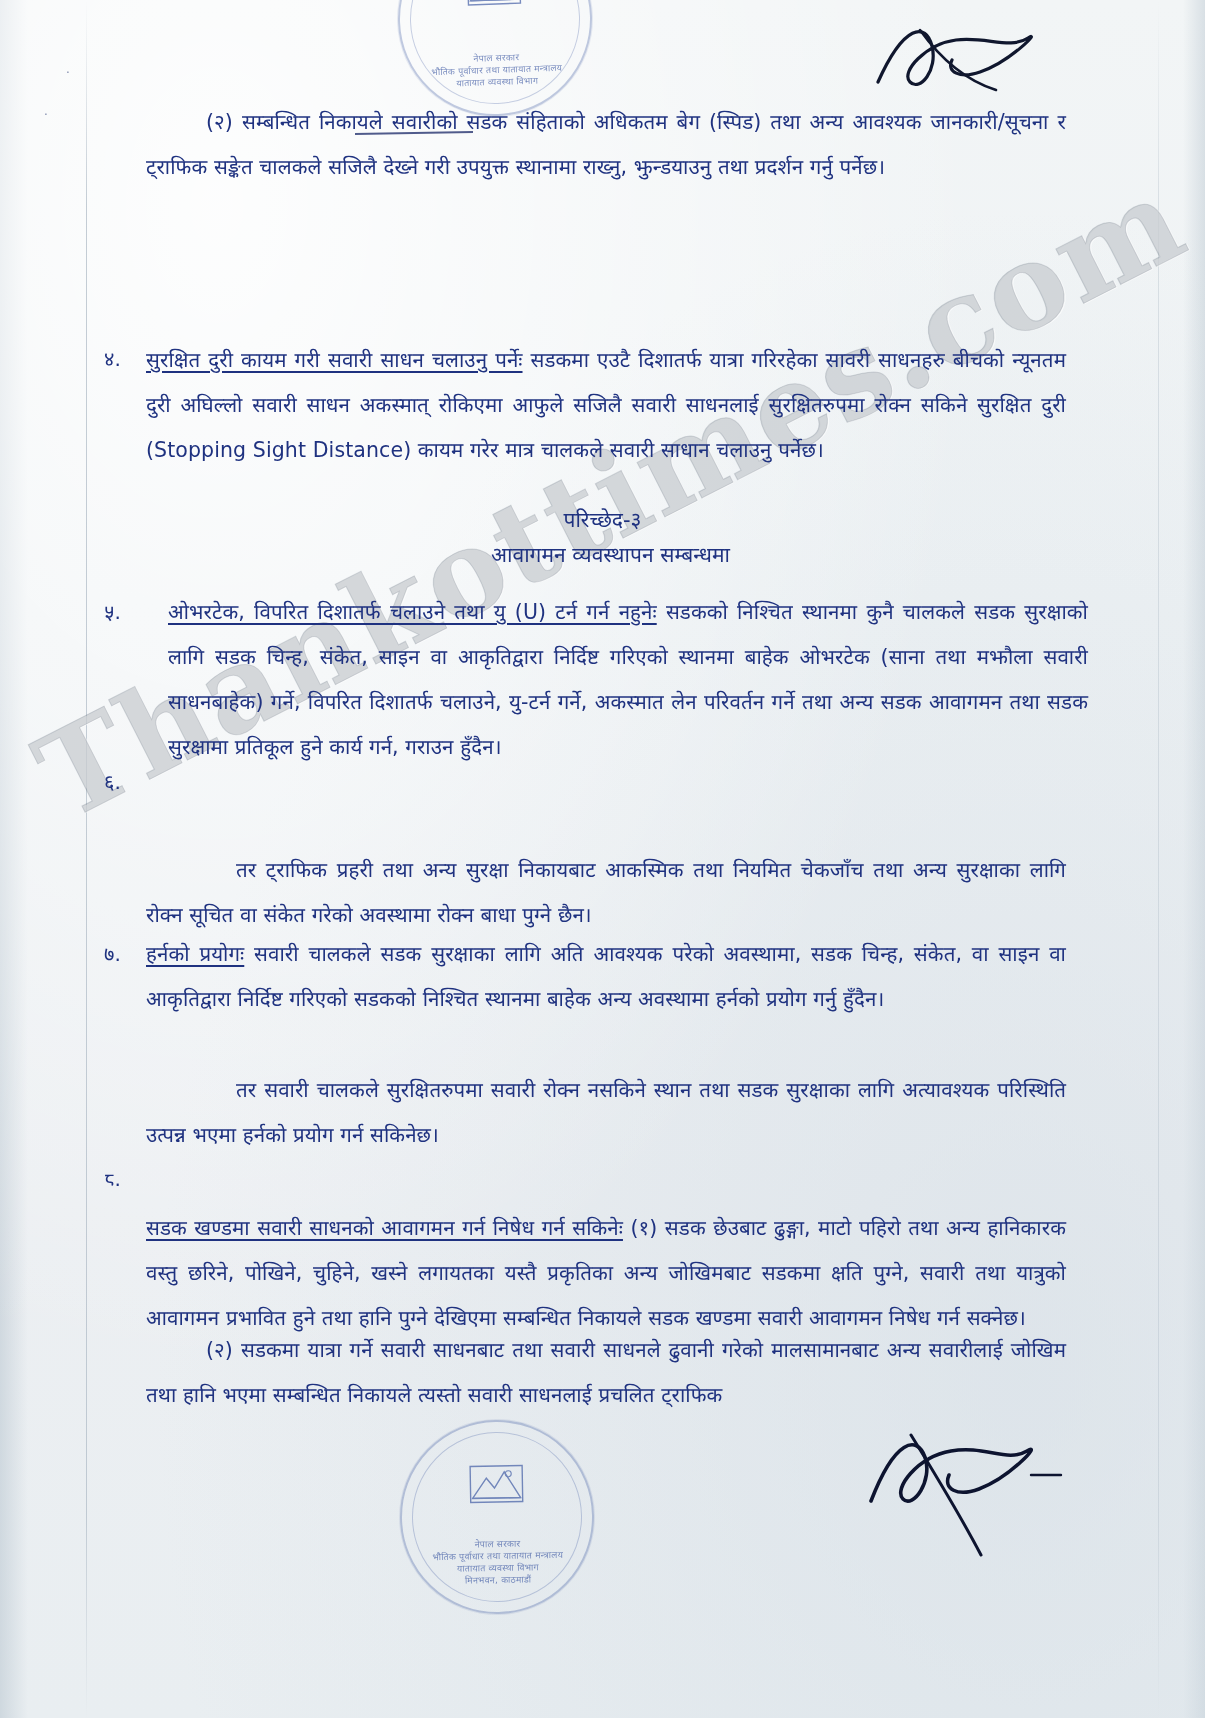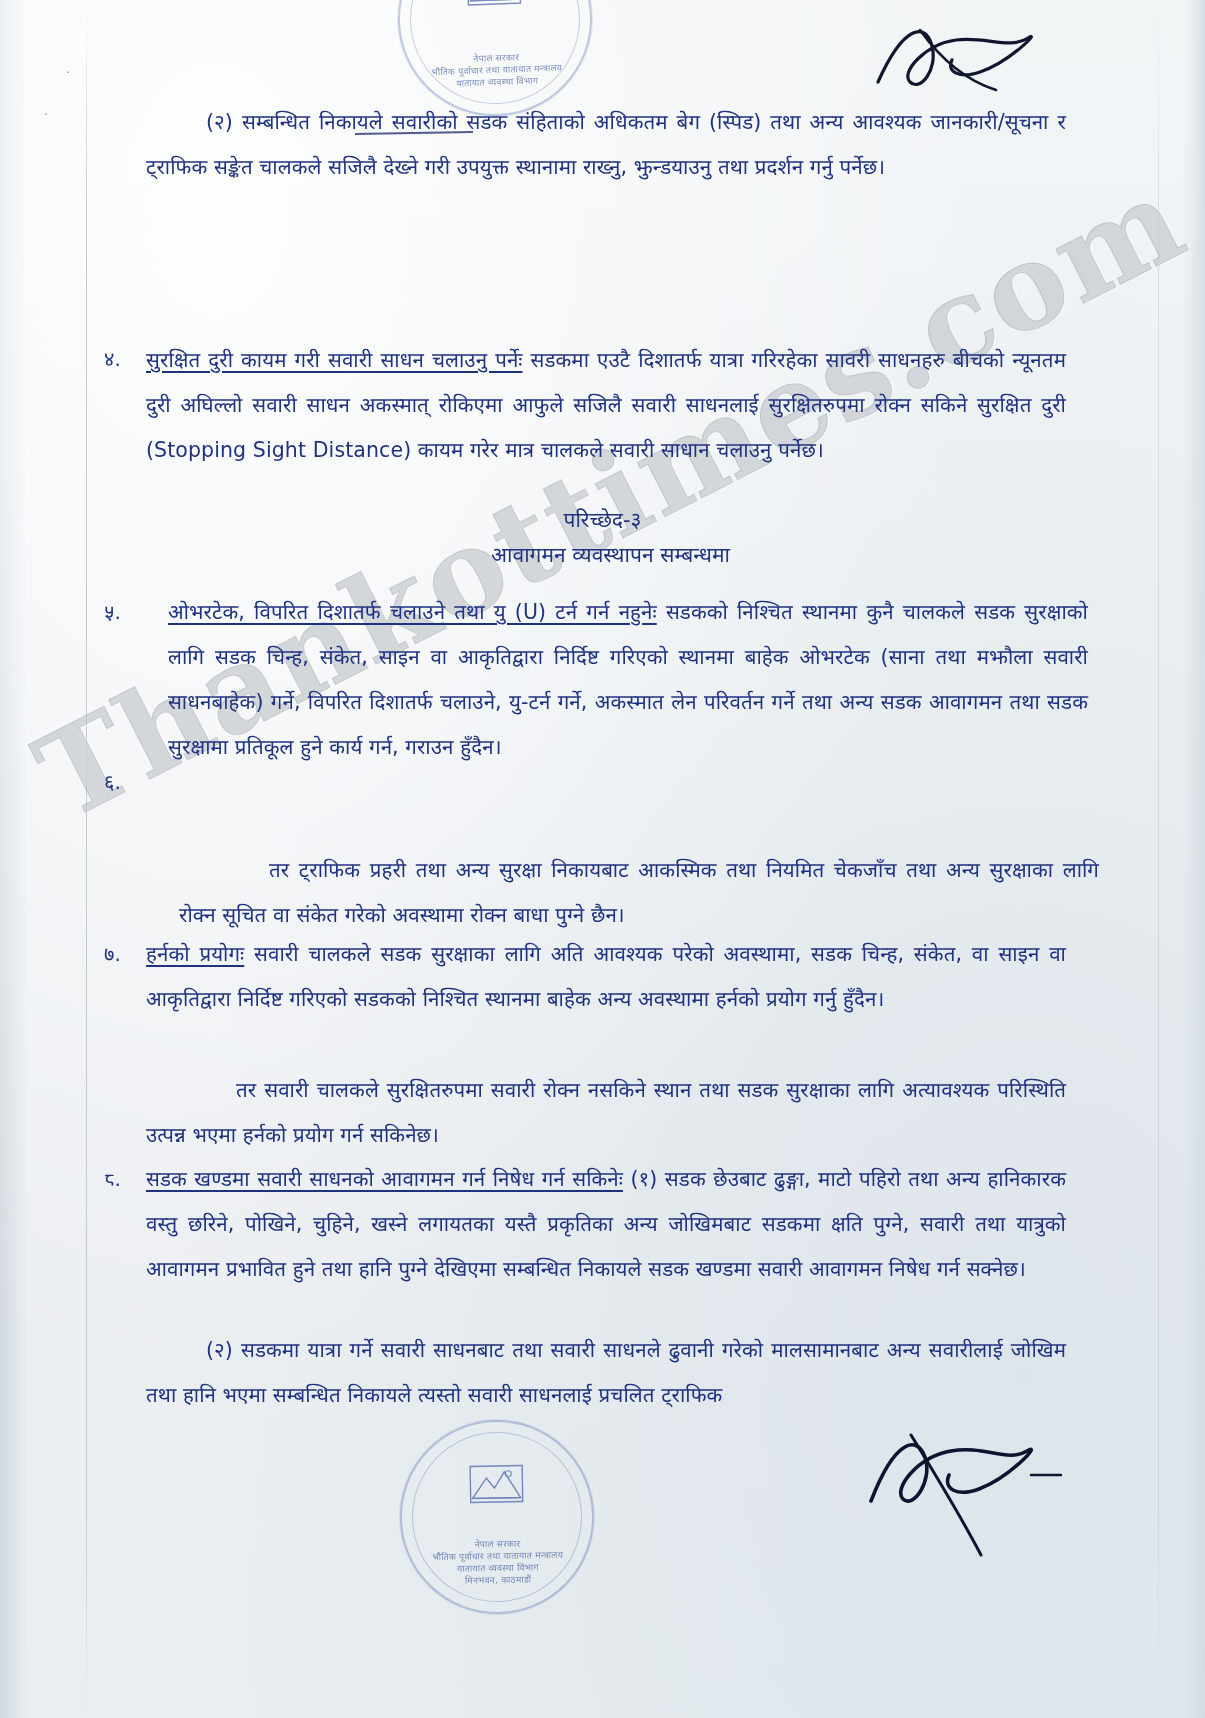--- a/index.html
+++ b/index.html
@@ -245,32 +245,32 @@
     <div class="heading" style="top:540px;padding-left:8px;">आवागमन व्यवस्थापन सम्बन्धमा</div>
 
     <div class="num" style="left:104px; top:598px;">५.</div>
     <div class="para" style="left:146px; top:590px; width:920px;margin-left:22px;">
       <span class="u">ओभरटेक, विपरित दिशातर्फ चलाउने तथा यु (U) टर्न गर्न नहुनेः</span>
       <span>सडकको निश्चित स्थानमा कुनै चालकले सडक सुरक्षाको लागि सडक चिन्ह, संकेत, साइन वा आकृतिद्वारा निर्दिष्ट गरिएको स्थानमा बाहेक ओभरटेक (साना तथा मझौला सवारी साधनबाहेक) गर्ने, विपरित दिशातर्फ चलाउने, यु-टर्न गर्ने, अकस्मात लेन परिवर्तन गर्ने तथा अन्य सडक आवागमन तथा सडक सुरक्षामा प्रतिकूल हुने कार्य गर्न, गराउन हुँदैन।</span>
     </div>
 
     <div class="num" style="left:104px; top:768px;">६.</div>
 
-    <div class="para" style="left:146px; top:848px; width:920px; text-indent:90px;margin-left:33px;">तर ट्राफिक प्रहरी तथा अन्य सुरक्षा निकायबाट आकस्मिक तथा नियमित चेकजाँच तथा अन्य सुरक्षाका लागि रोक्न सूचित वा संकेत गरेको अवस्थामा रोक्न बाधा पुग्ने छैन।</div>
+    <div class="para" style="left:146px; top:848px; width:920px; text-indent:90px;">तर ट्राफिक प्रहरी तथा अन्य सुरक्षा निकायबाट आकस्मिक तथा नियमित चेकजाँच तथा अन्य सुरक्षाका लागि रोक्न सूचित वा संकेत गरेको अवस्थामा रोक्न बाधा पुग्ने छैन।</div>
 
     <div class="num" style="left:104px; top:940px;">७.</div>
     <div class="para" style="left:146px; top:1068px; width:920px; text-indent:90px;">तर सवारी चालकले सुरक्षितरुपमा सवारी रोक्न नसकिने स्थान तथा सडक सुरक्षाका लागि अत्यावश्यक परिस्थिति उत्पन्न भएमा हर्नको प्रयोग गर्न सकिनेछ।</div>
 
     <div class="para" style="left:146px; top:932px; width:920px;">
       <span class="u">हर्नको प्रयोगः</span>
       <span>सवारी चालकले सडक सुरक्षाका लागि अति आवश्यक परेको अवस्थामा, सडक चिन्ह, संकेत, वा साइन वा आकृतिद्वारा निर्दिष्ट गरिएको सडकको निश्चित स्थानमा बाहेक अन्य अवस्थामा हर्नको प्रयोग गर्नु हुँदैन।</span>
     </div>
 
     <div class="num" style="left:104px; top:1165px;">८.</div>
-    <div class="para" style="left:146px; top:1157px; width:920px;">
+    <div class="para" style="left:146px; top:1206px; width:920px;">
       <span class="u">सडक खण्डमा सवारी साधनको आवागमन गर्न निषेध गर्न सकिनेः</span>
       <span>(१) सडक छेउबाट ढुङ्गा, माटो पहिरो तथा अन्य हानिकारक वस्तु छरिने, पोखिने, चुहिने, खस्ने लगायतका यस्तै प्रकृतिका अन्य जोखिमबाट सडकमा क्षति पुग्ने, सवारी तथा यात्रुको आवागमन प्रभावित हुने तथा हानि पुग्ने देखिएमा सम्बन्धित निकायले सडक खण्डमा सवारी आवागमन निषेध गर्न सक्नेछ।</span>
     </div>
 
     <div class="para" style="left:146px; top:1328px; width:920px; text-indent:60px;">(२) सडकमा यात्रा गर्ने सवारी साधनबाट तथा सवारी साधनले ढुवानी गरेको मालसामानबाट अन्य सवारीलाई जोखिम तथा हानि भएमा सम्बन्धित निकायले त्यस्तो सवारी साधनलाई प्रचलित ट्राफिक</div>
 
     <div class="tiny-mark" style="left:66px; top:66px;">·</div>
     <div class="tiny-mark" style="left:44px; top:108px;">·</div>
   </div>
 </div>

